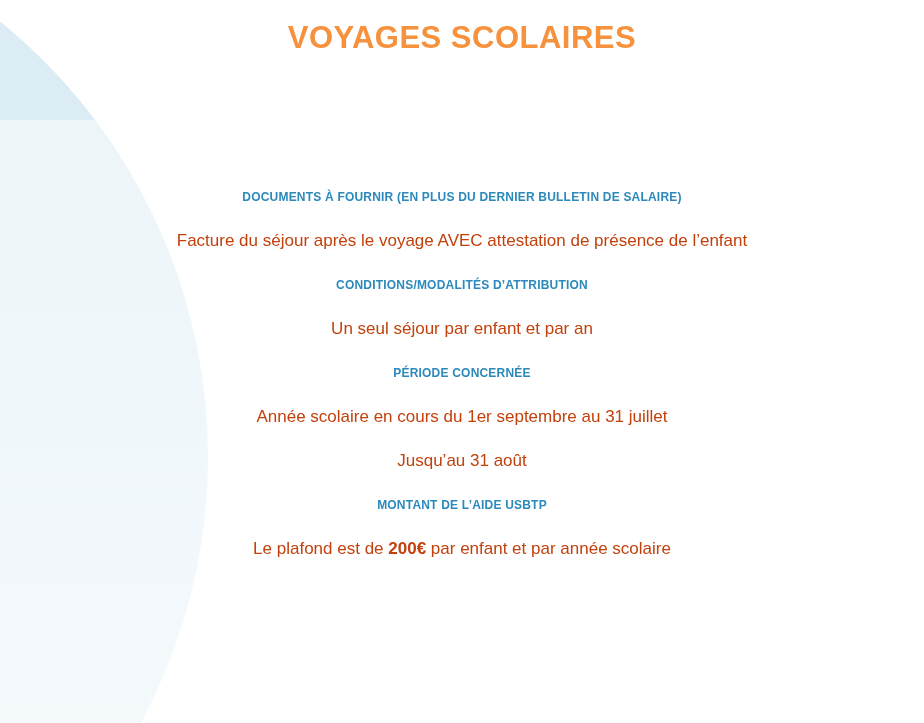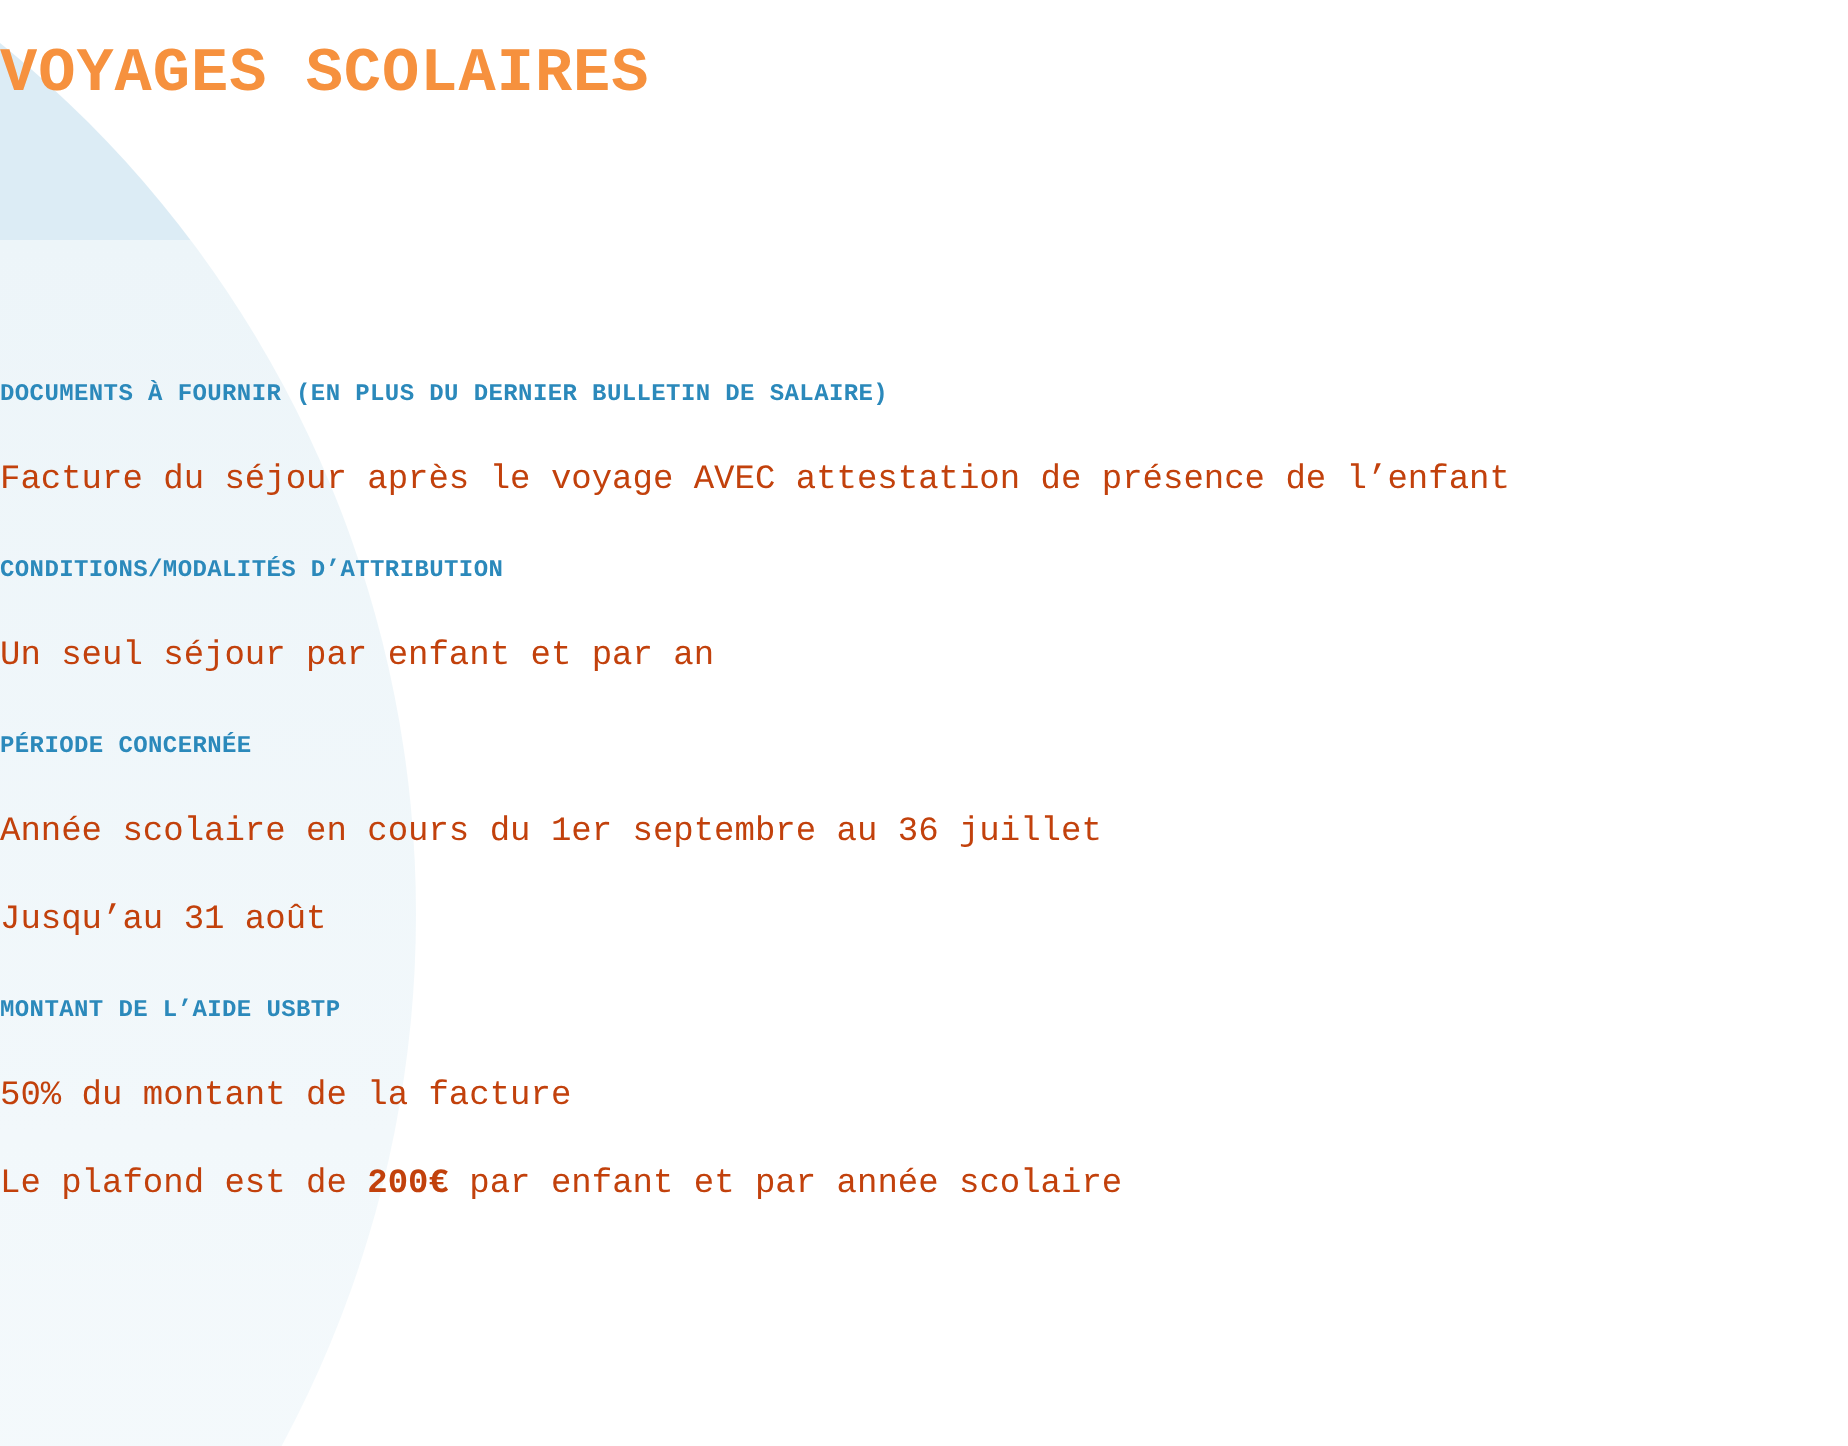--- a/index.html
+++ b/index.html
@@ -20,21 +20,21 @@
     border-radius: 50%;
     background: linear-gradient(to bottom,
       #dcecf5 0px, #dcecf5 223px,
       #edf5f9 223px, #f7fbfd 100%);
     z-index: 0;
   }
   .content {
     position: relative;
     z-index: 1;
     width: 100%;
-    font-family: Liberation Mono, monospace;
+    text-align: center;
   }
   .page-title {
     margin: 0;
     padding-top: 20px;
     font-size: 31px;
     font-weight: bold;
     letter-spacing: 0.5px;
     color: #f6913e;
     line-height: 35px;
   }
@@ -74,27 +74,26 @@
       <p class="doc-body">Facture du séjour après le voyage AVEC attestation de présence de l’enfant</p>
     </section>
 
     <section>
       <h2 class="doc-heading">CONDITIONS/MODALITÉS D’ATTRIBUTION</h2>
       <p class="doc-body">Un seul séjour par enfant et par an</p>
     </section>
 
     <section>
       <h2 class="doc-heading">PÉRIODE CONCERNÉE</h2>
-      <p class="doc-body">Année scolaire en cours du 1er septembre au 36 juillet</p>
+      <p class="doc-body">Année scolaire en cours du 1er septembre au 31 juillet</p>
     </section>
 
     <section>
       <p class="doc-body">Jusqu’au 31 août</p>
     </section>
 
     <section>
       <h2 class="doc-heading">MONTANT DE L’AIDE USBTP</h2>
-      <p class="doc-body">50% du montant de la facture</p>
       <p class="doc-body"><span>Le plafond est de </span><span class="bold">200€</span><span> par enfant et par année scolaire</span></p>
     </section>
 
   </div>
 </div>
 
 </body></html>

